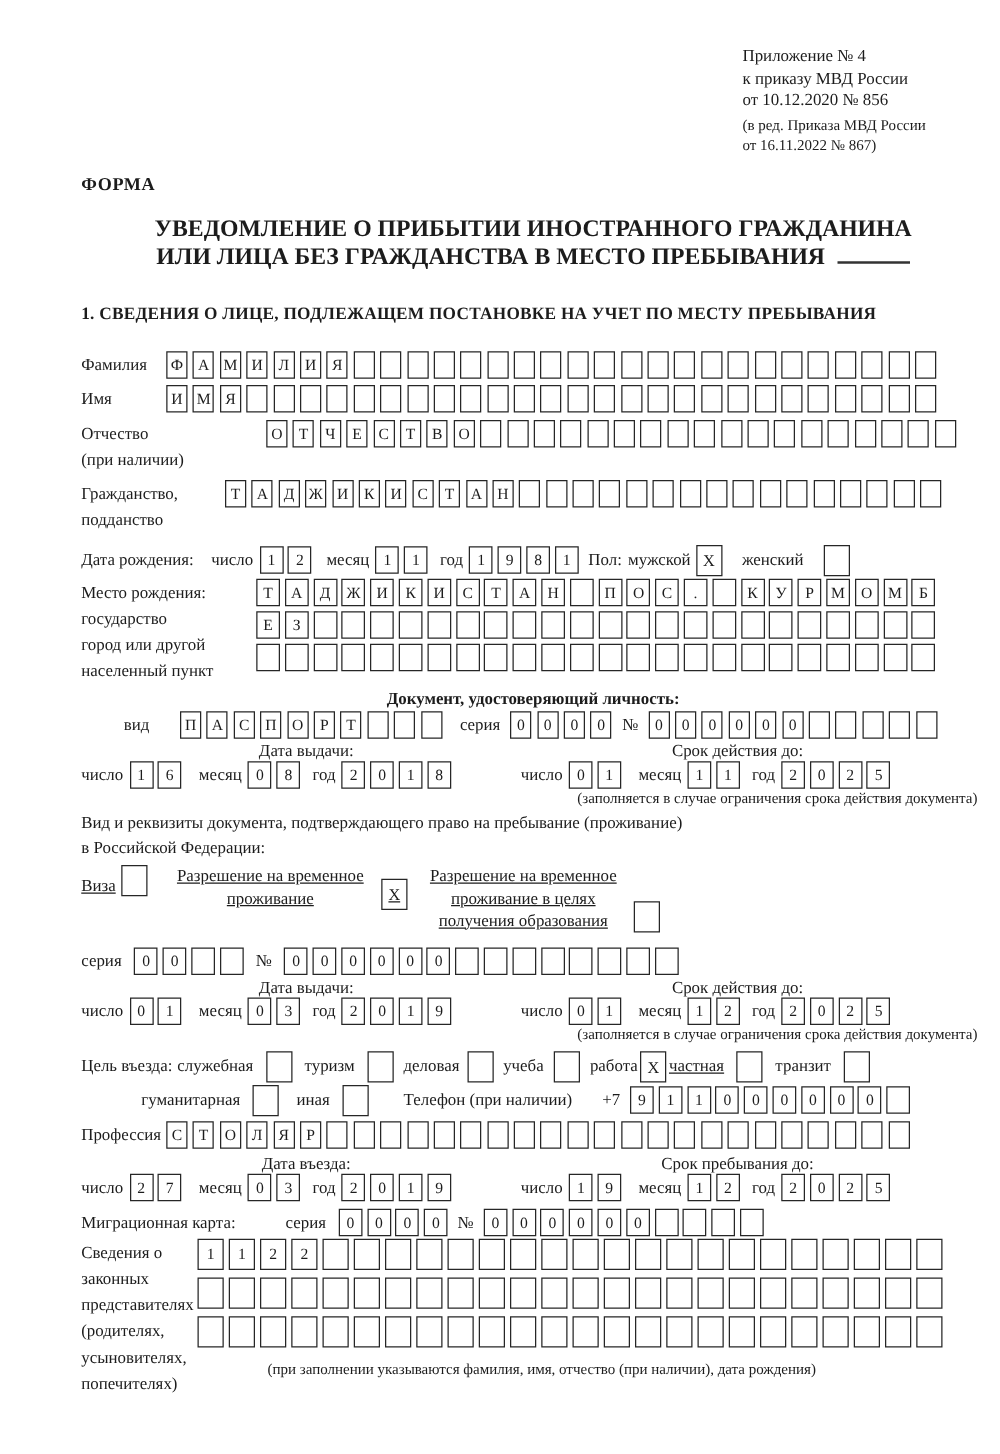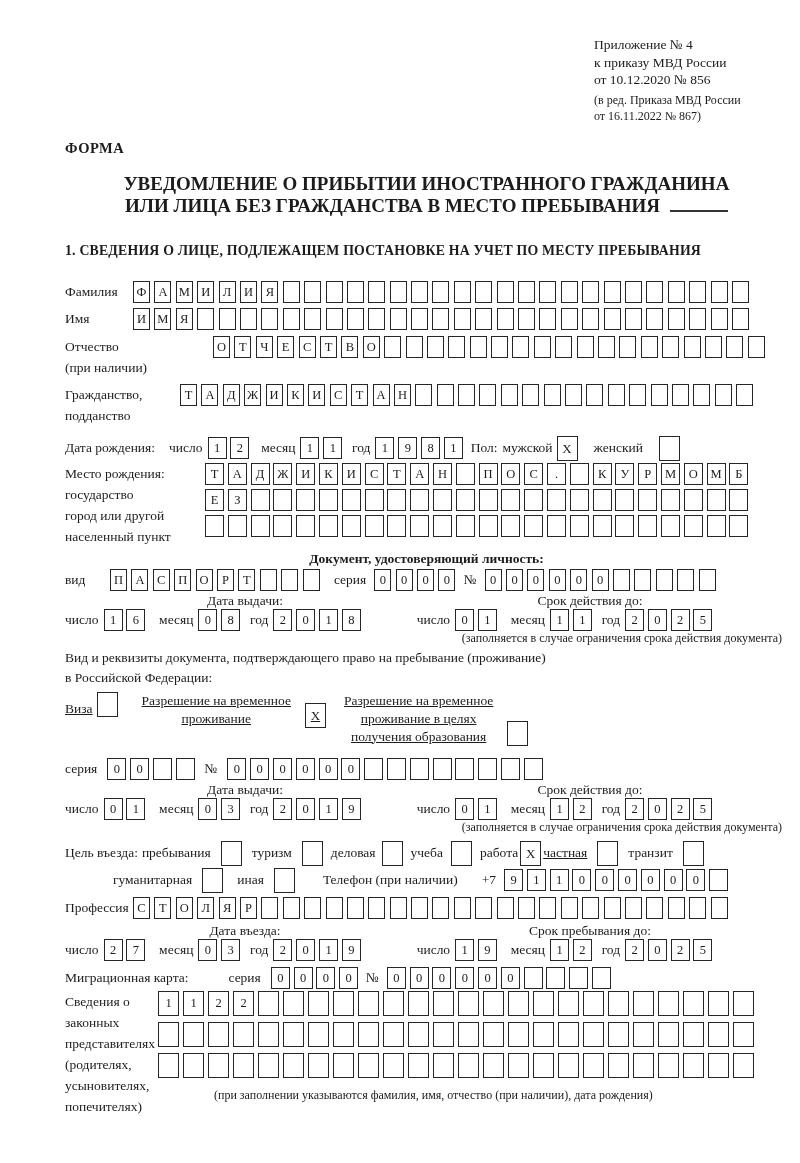--- a/index.html
+++ b/index.html
@@ -320,21 +320,21 @@
           <span class="cell md"></span>
           <span class="cell md"></span>
           <span class="cell md"></span>
           <span class="cell md"></span>
         </div>
     </div>
   </div>
 
   <div class="center mt4" style="font-weight:bold;">Документ, удостоверяющий личность:</div>
 
-  <div class="frow mt2" style="align-items:center;">
+  <div class="frow mt2" style="align-items:center;justify-content:center;">
     <div class="lblcol lw45">вид</div>
     <div class="cells">
         <span class="cell">П</span>
         <span class="cell">А</span>
         <span class="cell">С</span>
         <span class="cell">П</span>
         <span class="cell">О</span>
         <span class="cell">Р</span>
         <span class="cell">Т</span>
         <span class="cell"></span>
@@ -521,21 +521,21 @@
           <span class="cell md">0</span>
           <span class="cell md">2</span>
           <span class="cell md">5</span>
         </span>
       </span>
   </div>
   <div class="note" style="text-align:right; margin-right:6px;">(заполняется в случае ограничения срока действия документа)</div>
 
   <div class="frow mt6" style="align-items:center;">
     <span style="margin-right:4px;">Цель въезда:</span>
-    <span>пребывания</span>
+    <span>служебная</span>
     <span class="cbox" style="margin-left:10px;"></span>
     <span style="margin-left:10px;">туризм</span>
     <span class="cbox" style="margin-left:10px;"></span>
     <span style="margin-left:8px;">деловая</span>
     <span class="cbox" style="margin-left:6px;"></span>
     <span style="margin-left:8px;">учеба</span>
     <span class="cbox" style="margin-left:8px;"></span>
     <span style="margin-left:8px;">работа</span>
     <span class="cbox" style="margin-left:2px;">X</span>
     <span style="margin-left:2px;text-decoration:underline;">частная</span>

